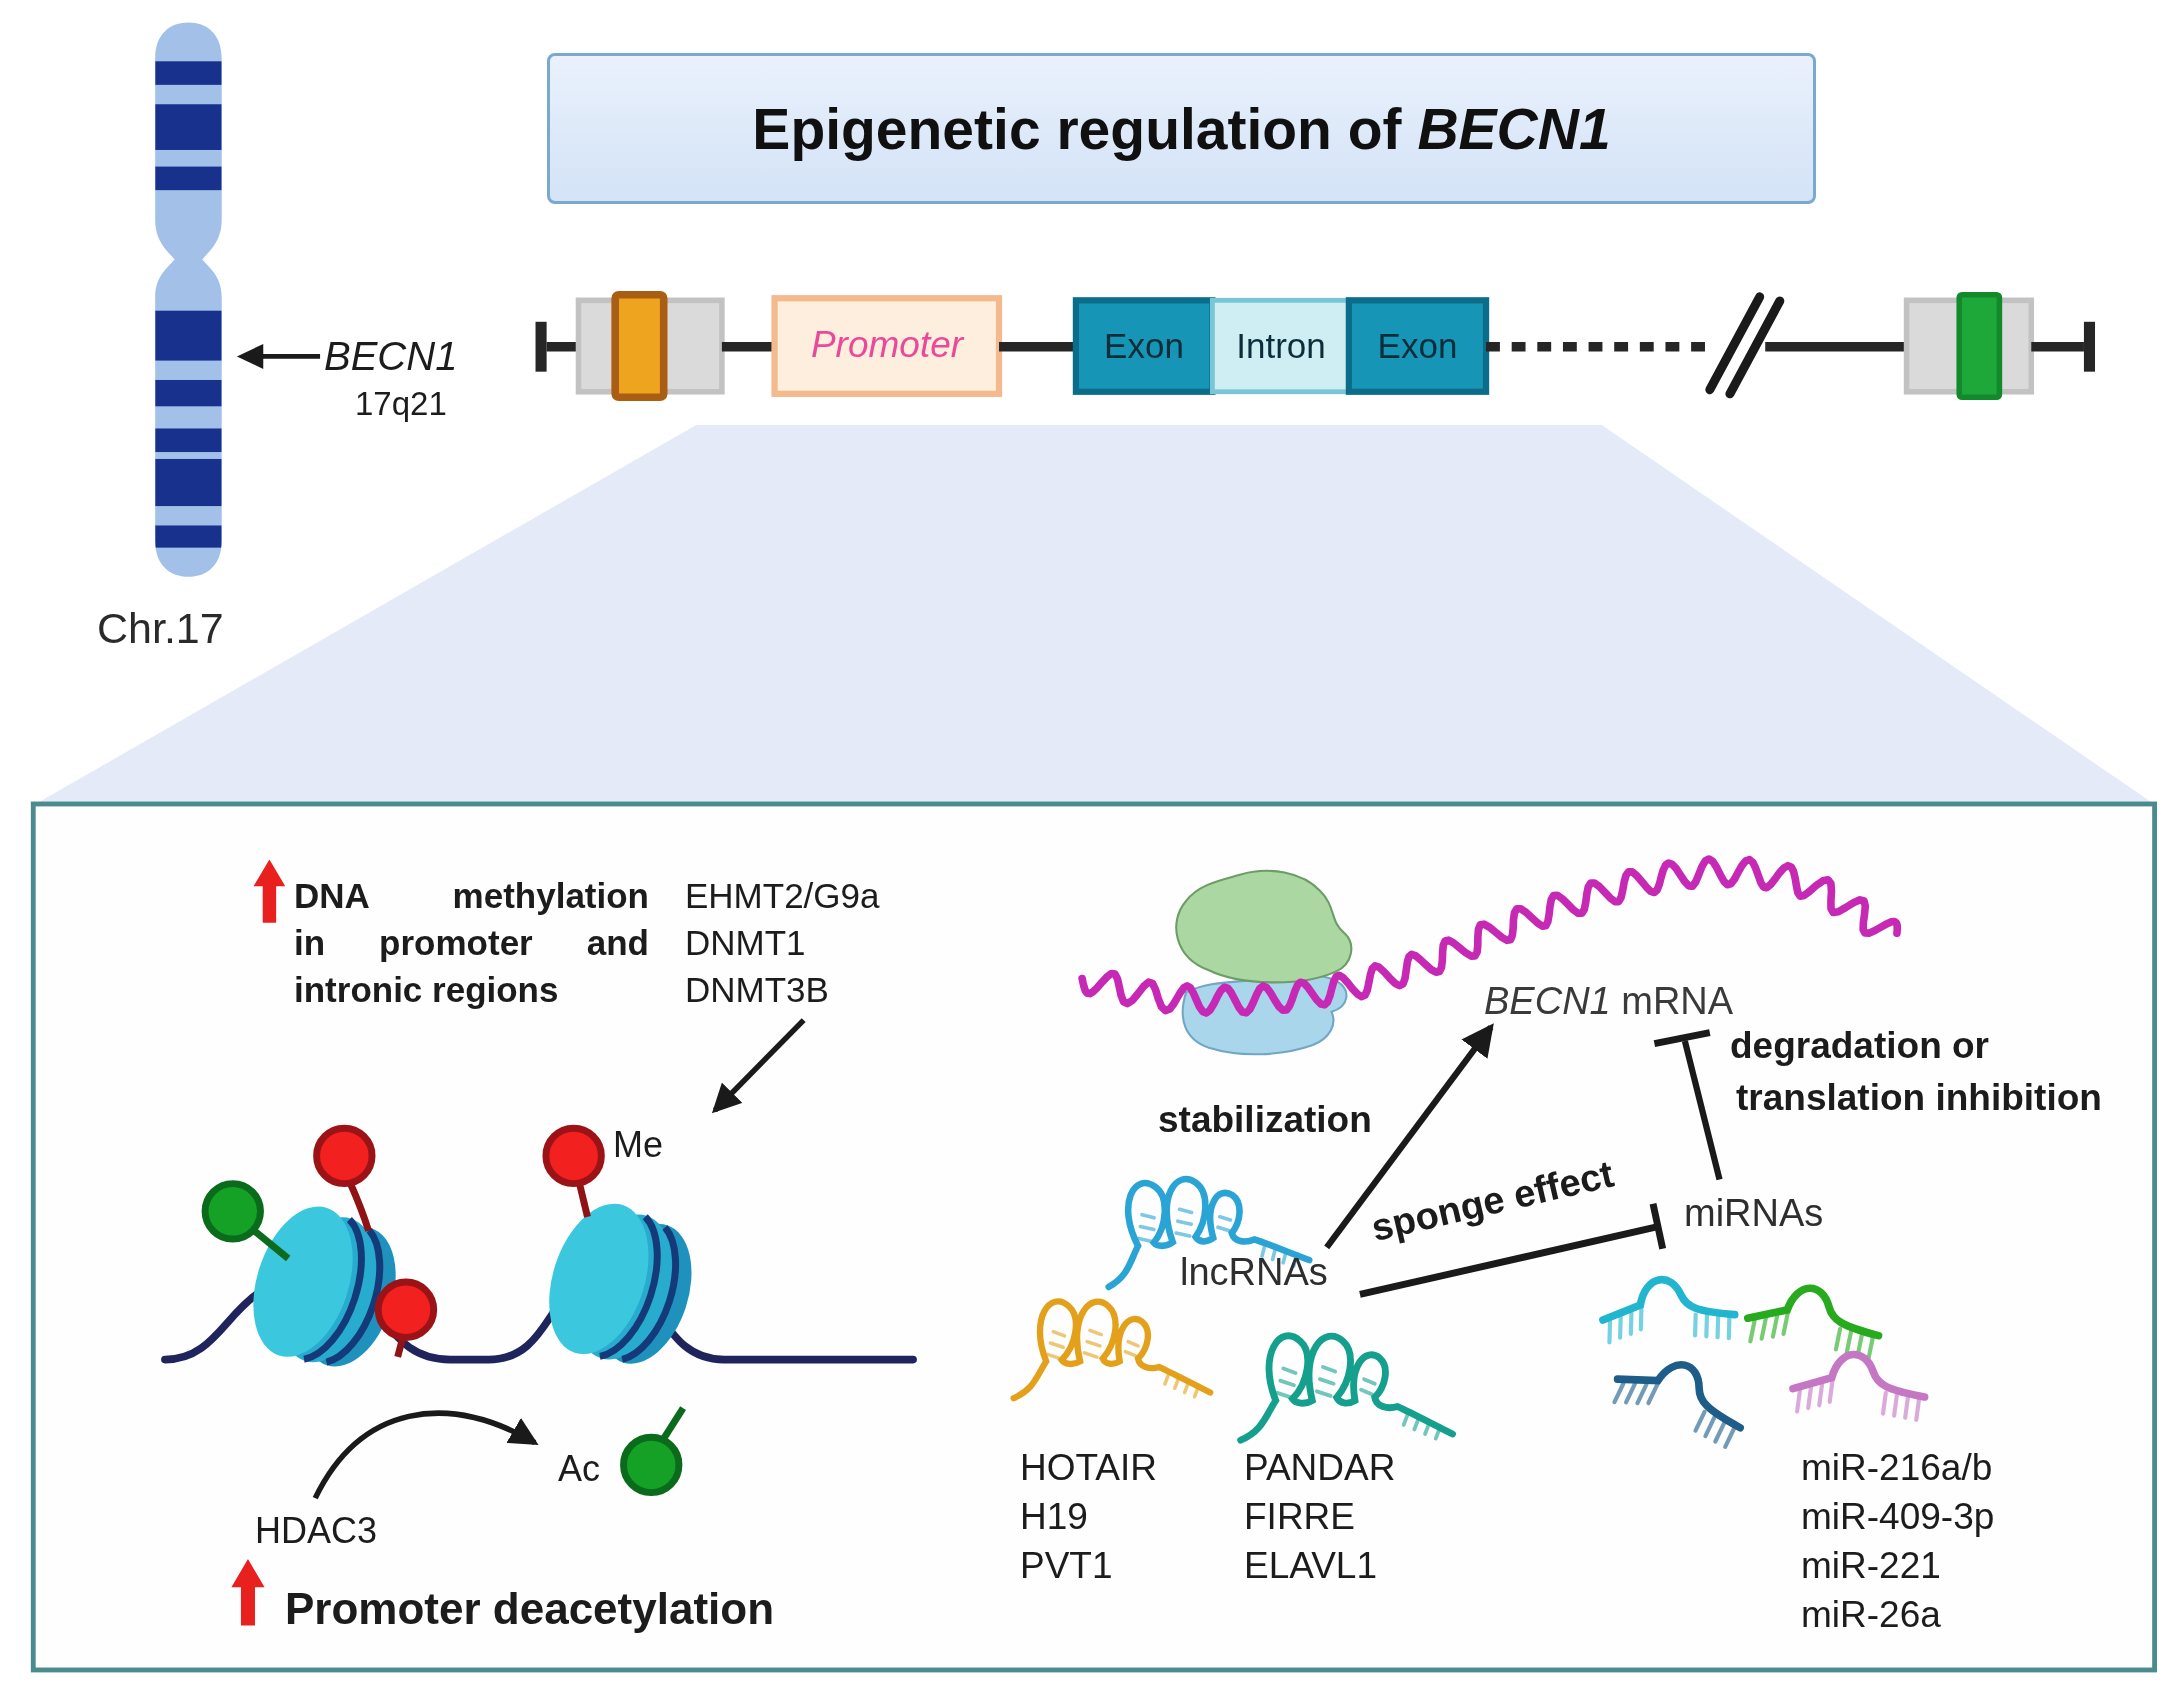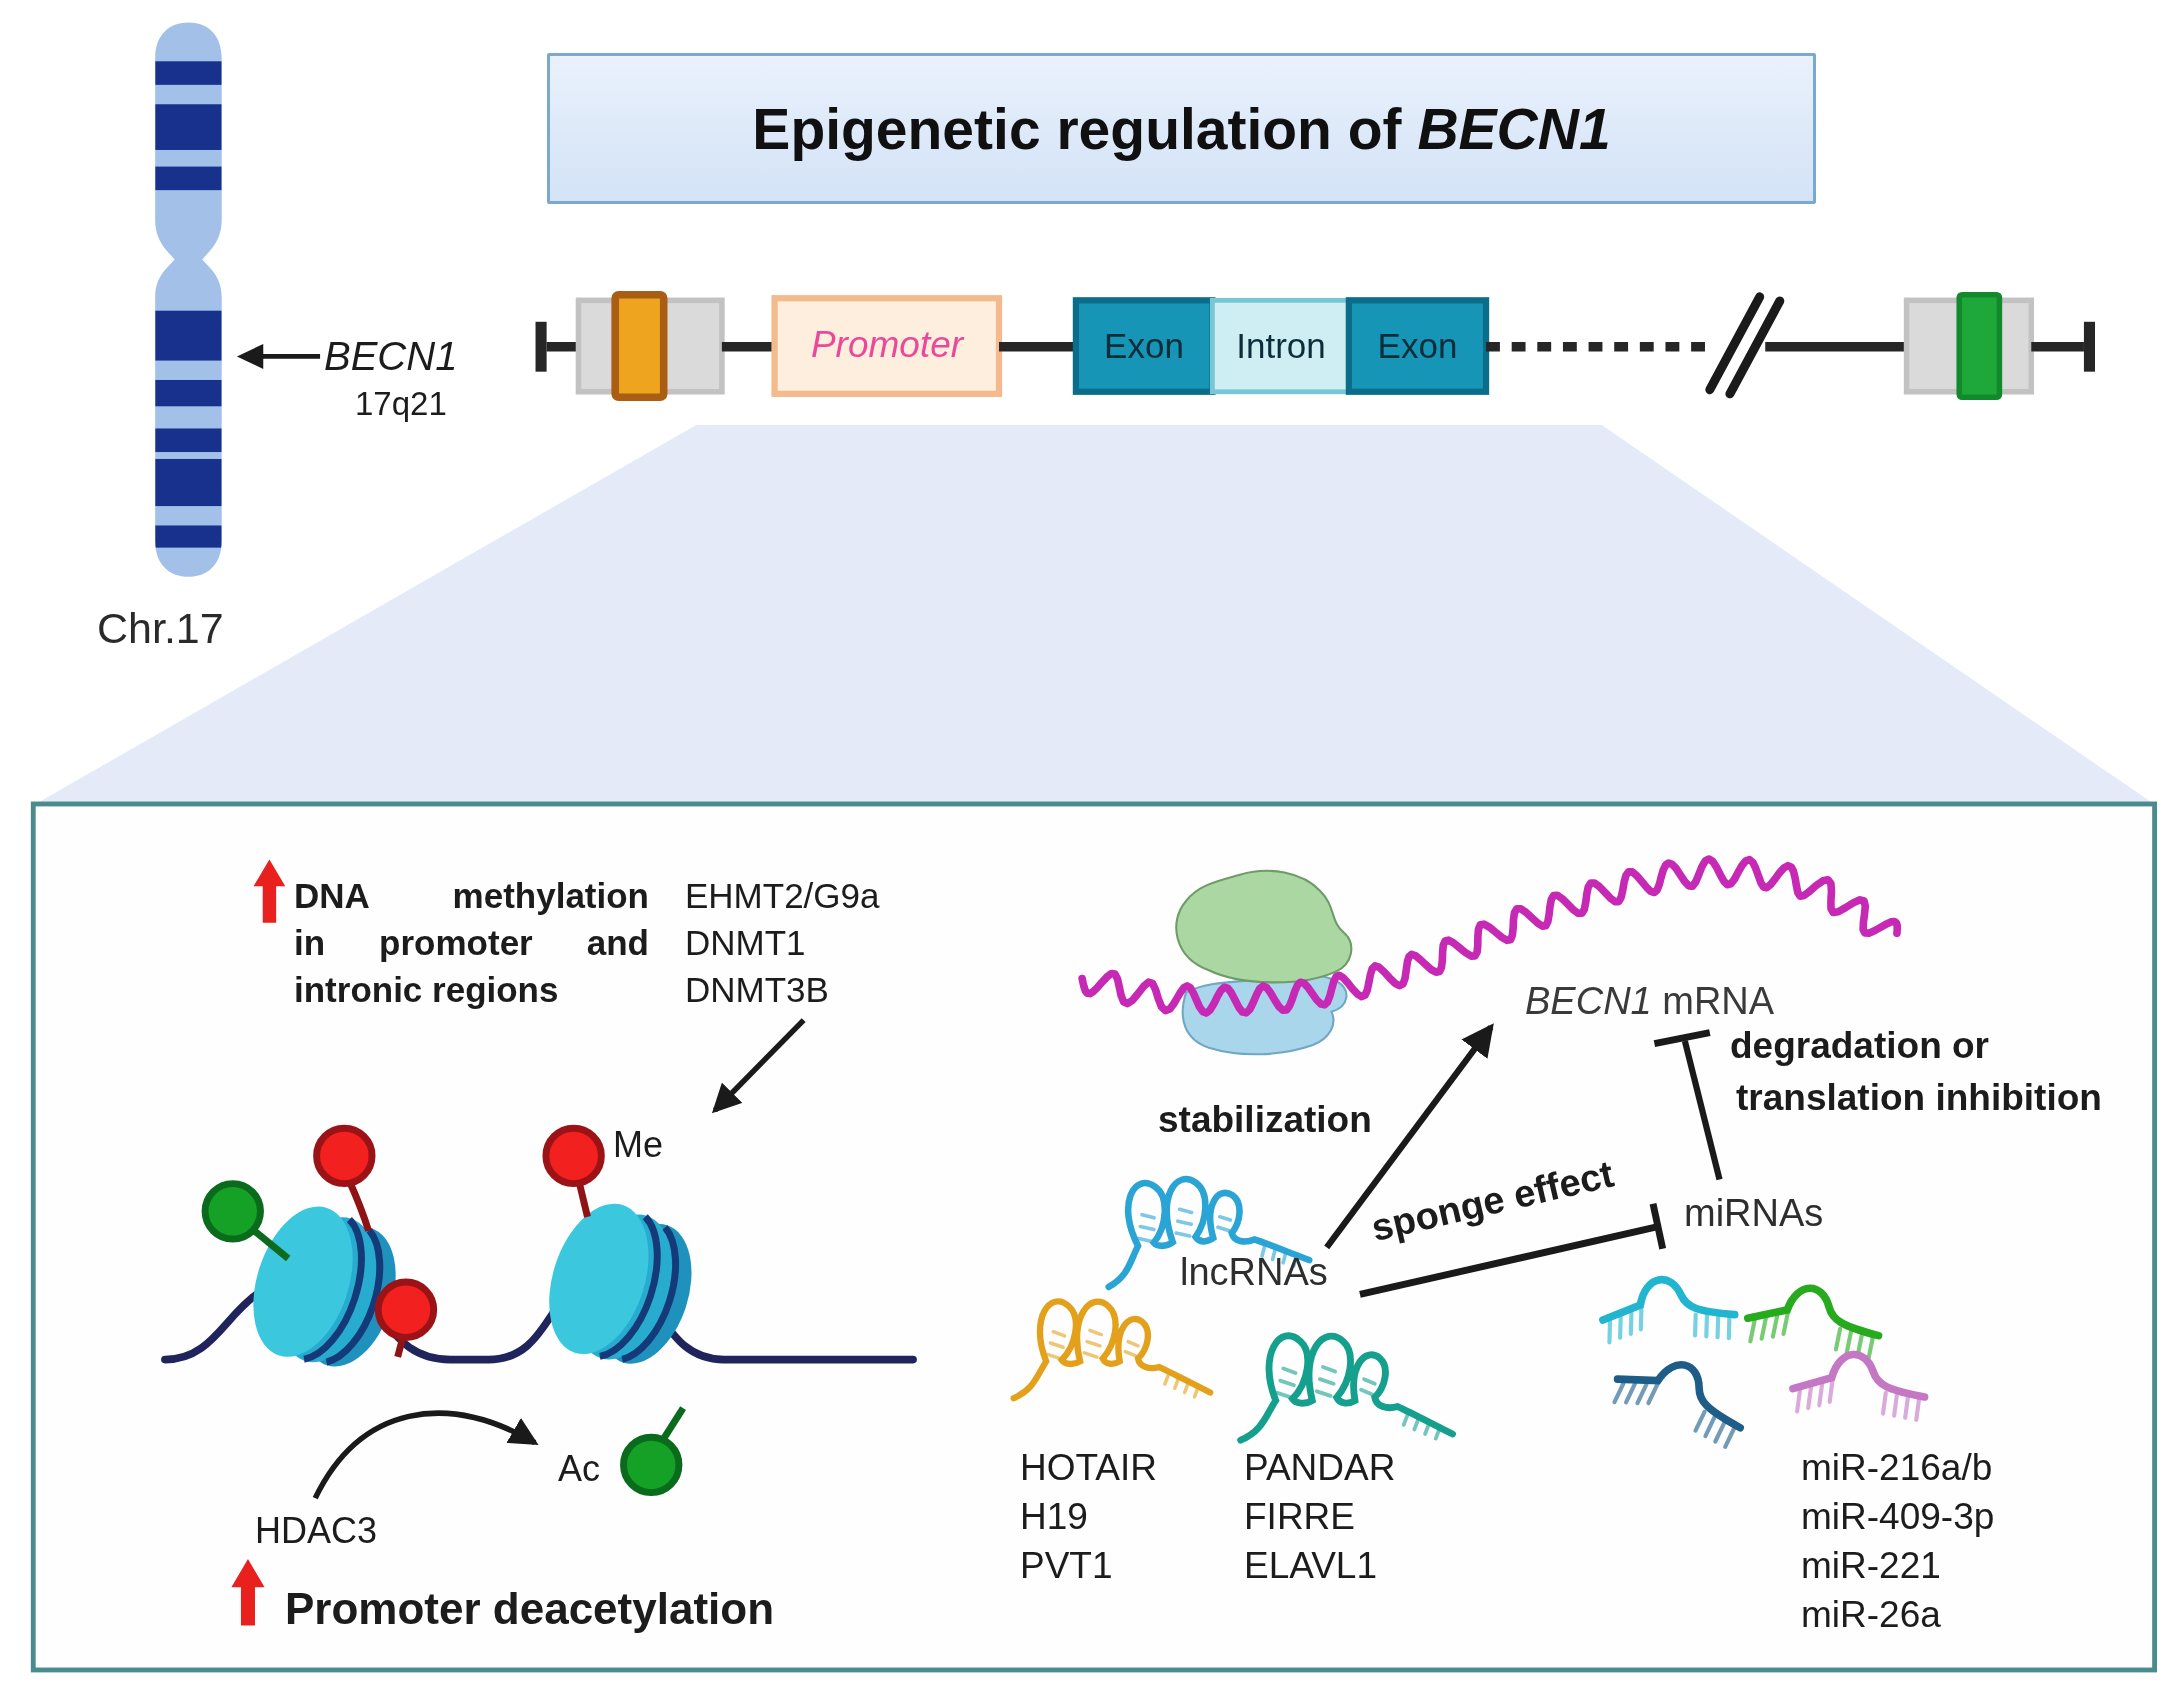--- a/index.html
+++ b/index.html
@@ -2,21 +2,21 @@
 <html style="font-size:11px"><head>
 <meta charset="utf-8">
 <style>
   html,body{margin:0;padding:0;background:#ffffff;}
   body{width:2183px;height:1689px;position:relative;font-family:"Liberation Sans",sans-serif;color:#1c1c1c;}
   .canvas{position:absolute;inset:0;width:2183px;height:1689px;overflow:hidden;background:#ffffff;}
   #art{position:absolute;left:0;top:0;width:2183px;height:1689px;}
   .lbl{position:absolute;white-space:pre;}
   .title-box{
     position:absolute;left:547px;top:53px;width:1269px;height:151px;
-    border:3.5px solid #79a9cf;border-radius:2px;
+    border:3.5px solid #79a9cf;border-radius:8px;
     background:linear-gradient(180deg,#eaf1fc 0%,#dde9f9 55%,#d4e3f7 100%);
     display:flex;align-items:center;justify-content:center;
     box-sizing:border-box;
   }
   .title-line{font-size:57px;font-weight:bold;color:#101010;white-space:pre;}
   .title-line .gene{font-style:italic;}
   .meth-block{position:absolute;left:294px;top:872px;width:355px;}
   .meth-line{font-size:35px;font-weight:bold;line-height:47px;text-align:justify;text-align-last:justify;}
   .meth-line.last{text-align-last:left;}
   .enzyme-col{position:absolute;left:685px;top:872px;}
@@ -210,21 +210,21 @@
     <div>EHMT2/G9a</div>
     <div>DNMT1</div>
     <div>DNMT3B</div>
   </div>
   <div class="lbl" style="left:613px;top:1124px;font-size:36px;">Me</div>
 
   <div class="lbl" style="left:255px;top:1510px;font-size:36px;">HDAC3</div>
   <div class="lbl" style="left:558px;top:1448px;font-size:36px;">Ac</div>
   <div class="lbl bold" style="left:285px;top:1584px;font-size:44px;">Promoter deacetylation</div>
 
-  <div class="lbl gray-txt" style="left:1484px;top:980px;font-size:38px;margin-left:41px;"><span class="ital">BECN1</span><span> mRNA</span></div>
+  <div class="lbl gray-txt" style="left:1484px;top:980px;font-size:38px;"><span class="ital">BECN1</span><span> mRNA</span></div>
   <div class="lbl bold" style="left:1158px;top:1099px;font-size:37px;">stabilization</div>
   <div class="lbl bold" style="left:1730px;top:1025px;font-size:37px;">degradation or</div>
   <div class="lbl bold" style="left:1736px;top:1077px;font-size:37px;">translation inhibition</div>
   <div class="lbl" style="left:1180px;top:1251px;font-size:38px;color:#2e2e2e;">lncRNAs</div>
   <div class="lbl bold rot" style="left:1377px;top:1207px;font-size:38px;">sponge effect</div>
   <div class="lbl" style="left:1684px;top:1192px;font-size:38px;color:#2e2e2e;">miRNAs</div>
 
   <div class="list-col" style="left:1020px;top:1443px;">
     <div>HOTAIR</div>
     <div>H19</div>

